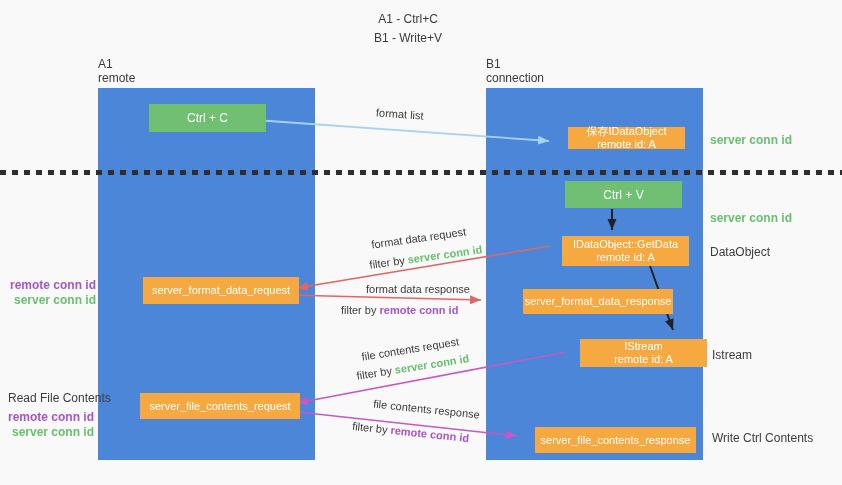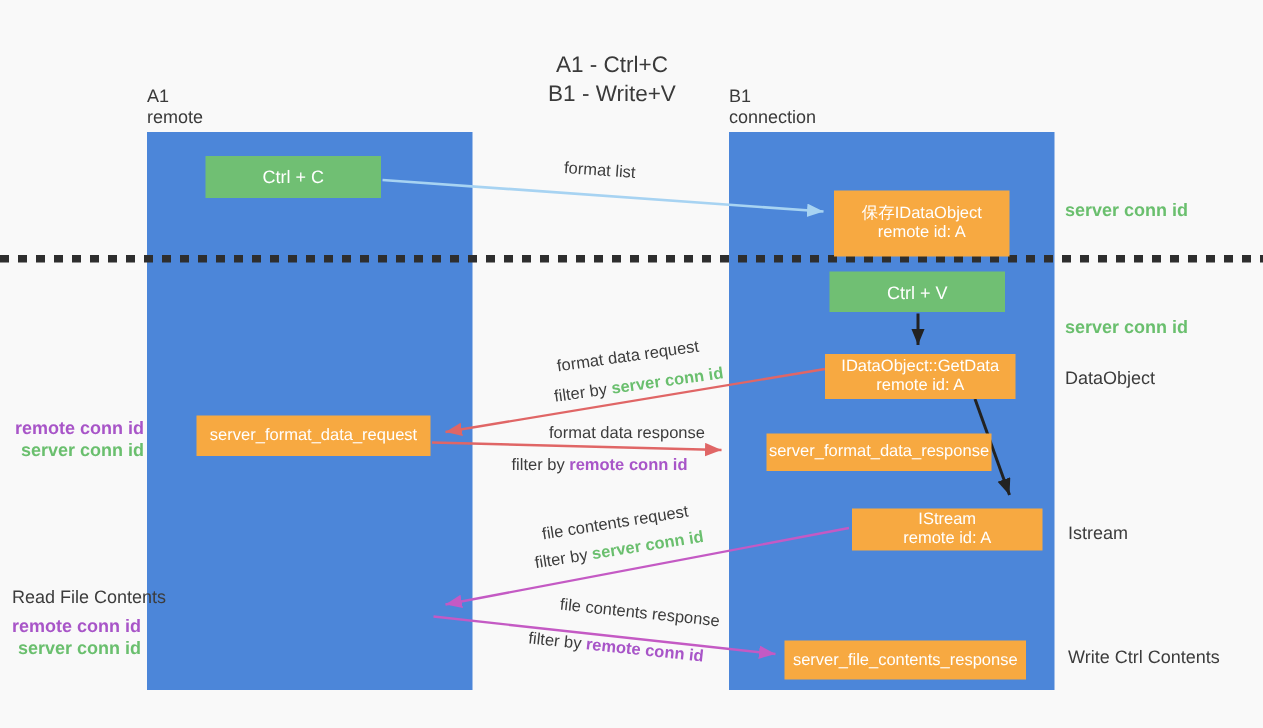--- a/index.html
+++ b/index.html
@@ -2,29 +2,29 @@
 <html><head>
 <meta charset="utf-8">
 <style>
   html,body{margin:0;padding:0;background:#f9f9f9;}
   .canvas{
     position:relative;width:842px;height:485px;overflow:hidden;
     background:#f9f9f9;color:#3c3c3c;
     font-family:"Liberation Sans","DejaVu Sans",sans-serif;
   }
   .title{position:absolute;top:10px;left:308px;width:200px;text-align:center;
-         font-size:15px;line-height:19px;color:#3a3a3a;margin-top:24px;}
+         font-size:12px;line-height:19px;color:#3a3a3a;}
   .lane-header{position:absolute;top:57px;width:217px;text-align:left;
                font-size:12px;line-height:14px;color:#3a3a3a;}
   .lane{position:absolute;top:88px;width:217px;height:372px;background:#4c86d9;}
   .divider{position:absolute;left:0;top:170px;width:842px;height:5px;
            background:repeating-linear-gradient(90deg,#2e2e2e 0 6px,transparent 6px 12px);}
   .arrows{position:absolute;left:0;top:0;pointer-events:none;}
   .node{position:absolute;display:flex;flex-direction:column;align-items:center;
-        justify-content:center;color:#fff;text-align:center;font-size:12px;line-height:14px;}
+        justify-content:center;color:#fff;text-align:center;font-size:12px;line-height:14px;margin-left:12px;}
   .node.small{font-size:11px;line-height:13px;}
   .green{background:#70bf73;}
   .orange{background:#f7a941;}
   .elabel{position:absolute;font-size:11px;white-space:nowrap;color:#3c3c3c;}
   .side{position:absolute;font-size:12px;white-space:nowrap;color:#3c3c3c;}
   .pair{line-height:15px;font-weight:bold;text-align:right;}
   .conn-green{color:#6abf6e;font-weight:bold;}
   .conn-purple{color:#a855c8;font-weight:bold;}
 </style>
 </head>
@@ -72,21 +72,21 @@
     <line x1="550" y1="246" x2="297" y2="288" stroke="#e06666" stroke-width="1.6" marker-end="url(#m-red)"></line>
     <line x1="288" y1="295" x2="481" y2="300" stroke="#e06666" stroke-width="1.6" marker-end="url(#m-red)"></line>
     <line x1="566" y1="352" x2="297" y2="403" stroke="#c45ac4" stroke-width="1.6" marker-end="url(#m-magenta)"></line>
     <line x1="289" y1="411" x2="517" y2="436" stroke="#c45ac4" stroke-width="1.6" marker-end="url(#m-magenta)"></line>
   </svg>
 
   <div class="node green" style="left:137px;top:104px;width:117px;height:28px">
     <span>Ctrl + C</span>
   </div>
 
-  <div class="node orange small" style="left:556px;top:127px;width:117px;height:44px">
+  <div class="node orange small" style="left:556px;top:127px;width:117px;height:22px">
     <span>保存IDataObject</span>
     <span>remote id: A</span>
   </div>
 
   <div class="node green" style="left:553px;top:181px;width:117px;height:27px">
     <span>Ctrl + V</span>
   </div>
 
   <div class="node orange small" style="left:550px;top:236px;width:127px;height:30px">
     <span>IDataObject::GetData</span>
@@ -99,20 +99,23 @@
 
   <div class="node orange small" style="left:511px;top:289px;width:150px;height:25px">
     <span>server_format_data_response</span>
   </div>
 
   <div class="node orange small" style="left:568px;top:339px;width:127px;height:28px">
     <span>IStream</span>
     <span>remote id: A</span>
   </div>
 
+  <div class="node orange small" style="left:128px;top:393px;width:160px;height:26px">
+    <span>server_file_contents_request</span>
+  </div>
 
   <div class="node orange small" style="left:523px;top:427px;width:161px;height:26px">
     <span>server_file_contents_response</span>
   </div>
 
   <div class="elabel" style="left:376px;top:108px;transform:rotate(4deg)">format list</div>
 
   <div class="elabel" style="left:371px;top:232px;transform:rotate(-8deg)">format data request</div>
   <div class="elabel" style="left:369px;top:251px;transform:rotate(-8deg)">
     <span>filter by </span><span class="conn-green">server conn id</span>

